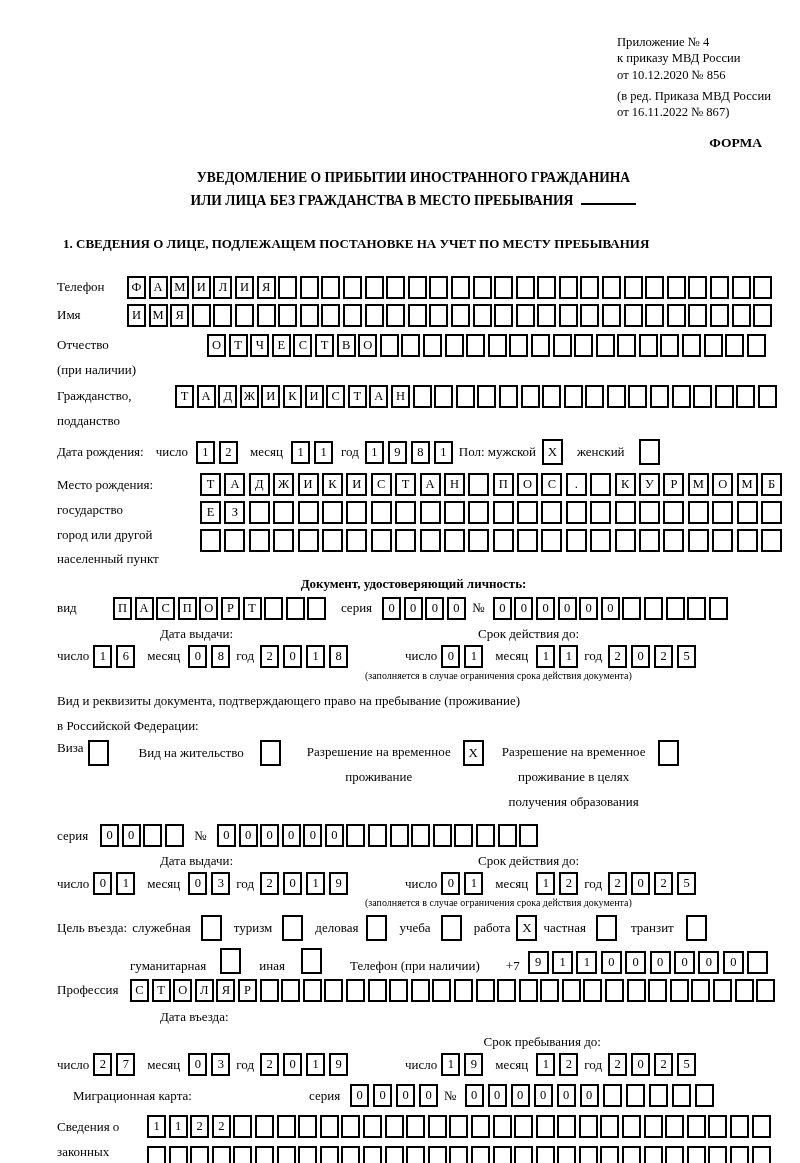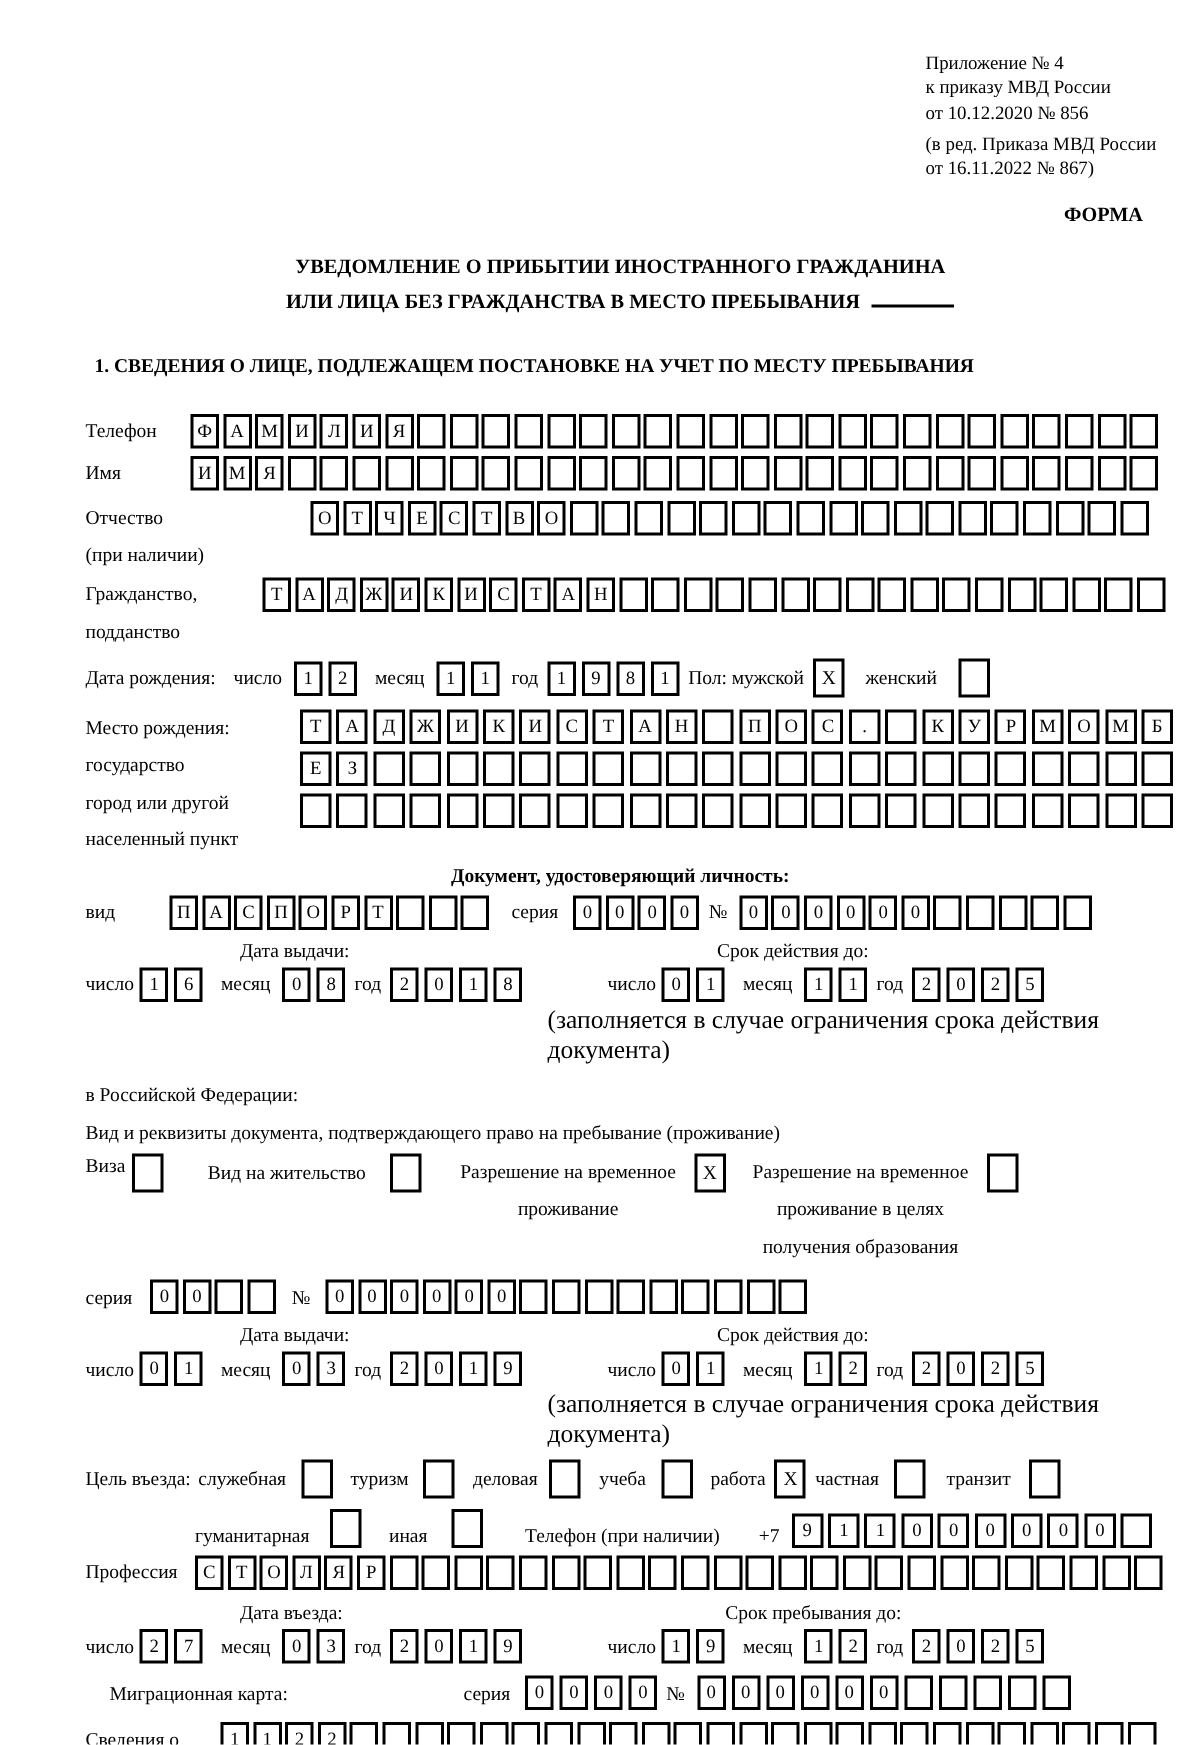--- a/index.html
+++ b/index.html
@@ -12,21 +12,21 @@
   .title-underline{display:inline-block;width:55px;border-bottom:2px solid #000;height:14px;margin-left:8px;}
   .section-heading{margin-top:24px;font-weight:bold;font-size:13px;margin-left:6px;white-space:nowrap;}
   .row{display:flex;align-items:flex-start;}
   .cells{display:flex;flex-wrap:nowrap;}
   .cell{flex:none;width:15px;height:19px;border:2px solid #000;margin-right:2.6px;display:inline-flex;align-items:center;justify-content:center;font-size:12.5px;background:#fff;}
   .cells.wide .cell{width:17px;margin-right:3.4px;}
   .dcell-group{display:flex;align-items:center;}
   .dcell-group .cell{width:15px;margin-right:4px;}
   .cb{flex:none;width:17px;height:22px;border:2px solid #000;display:inline-flex;align-items:center;justify-content:center;font-size:13px;background:#fff;}
   .lbl{white-space:nowrap;}
-  .note{font-size:17px;}
+  .note{font-size:10px;}
   .bold-center{font-weight:bold;text-align:center;font-size:13px;}
   .stack{display:flex;flex-direction:column;}
 </style>
 </head>
 <body>
 
 <div class="page">
 
   <div class="appendix">
     <div>Приложение № 4</div>
@@ -386,22 +386,22 @@
           <span class="cell">0</span>
           <span class="cell">2</span>
           <span class="cell">5</span>
         </span>
     </span>
   </div>
 
   <div class="note" style="margin-left:308px;margin-top:2px;">(заполняется в случае ограничения срока действия документа)</div>
 
   <div style="margin-top:8px;line-height:1.9;">
+    <div>Вид и реквизиты документа, подтверждающего право на пребывание (проживание)</div>
     <div>в Российской Федерации:</div>
-    <div>Вид и реквизиты документа, подтверждающего право на пребывание (проживание)</div>
   </div>
 
   <div class="row" style="margin-top:2px;">
     <span class="row" style="">
       <span class="lbl">Виза</span>
       <span class="cb" style="margin-left:4px;"></span>
     </span>
     <span class="row" style="align-items:center;margin-left:30px;">
       <span class="lbl">Вид на жительство</span>
       <span class="cb" style="margin-left:16px;"></span>
@@ -569,21 +569,21 @@
         <span class="cell"></span>
         <span class="cell"></span>
         <span class="cell"></span>
         <span class="cell"></span>
         <span class="cell"></span>
       </span>
   </div>
 
   <div class="row" style="margin-top:7px;">
     <span style="margin-left:103px;">Дата въезда:</span>
-    <span style="margin-left:255px;">Срок пребывания до:</span>
+    <span style="margin-left:255px;margin-top:25px;">Срок пребывания до:</span>
   </div>
 
   <div class="row" style="margin-top:3px;align-items:center;">
     <span class="row" style="width:348px;flex:none;align-items:center;">
       <span class="lbl">число</span>
       <span class="cells dcell-group" style="margin-left:4px;">
           <span class="cell">2</span>
           <span class="cell">7</span>
         </span>
       <span class="lbl" style="margin:0 8px 0 8px;">месяц</span>

